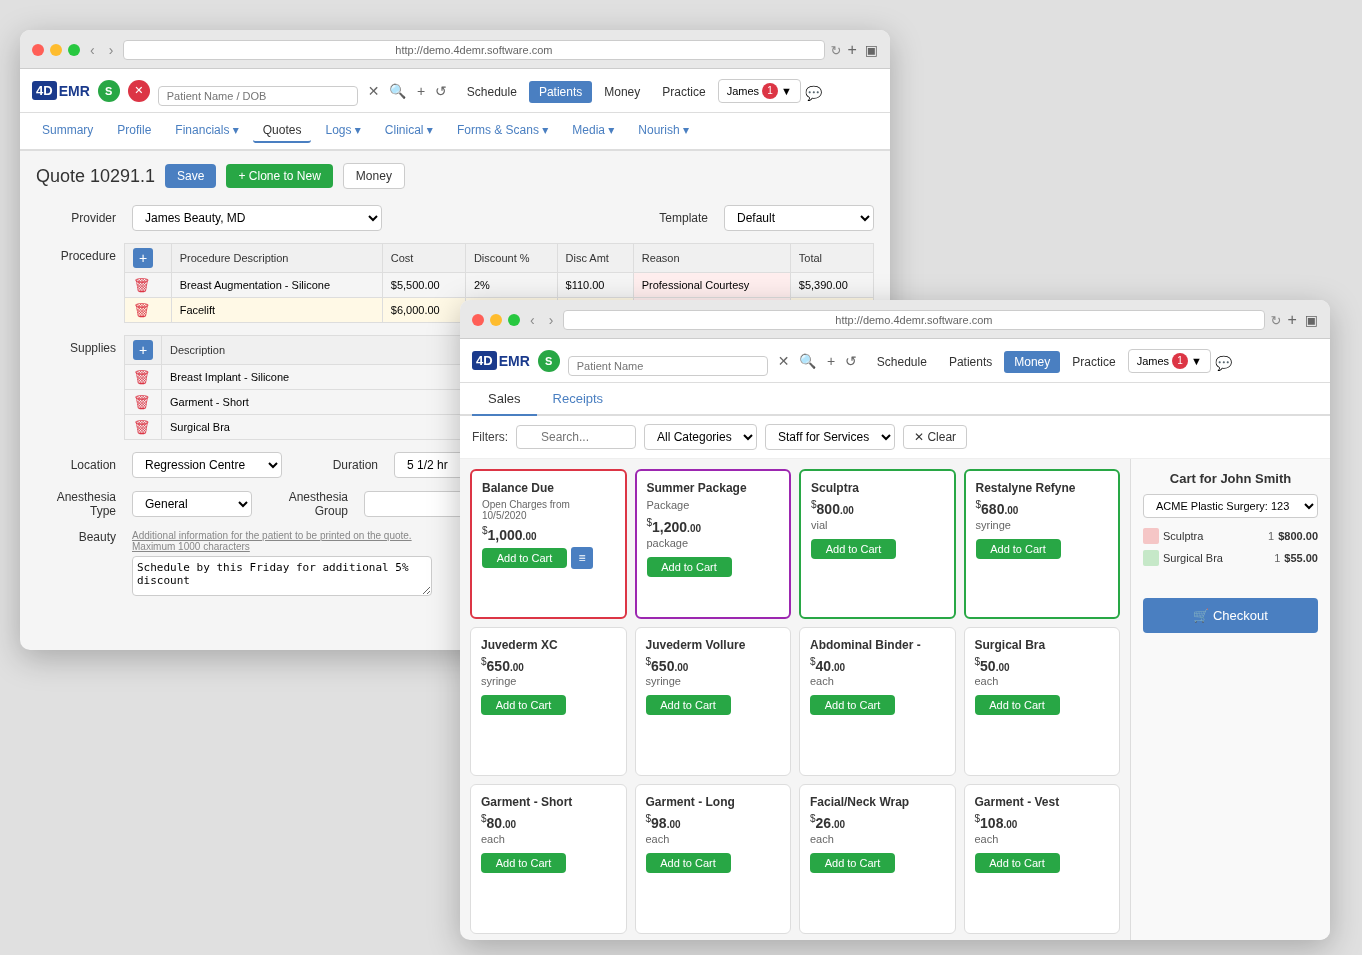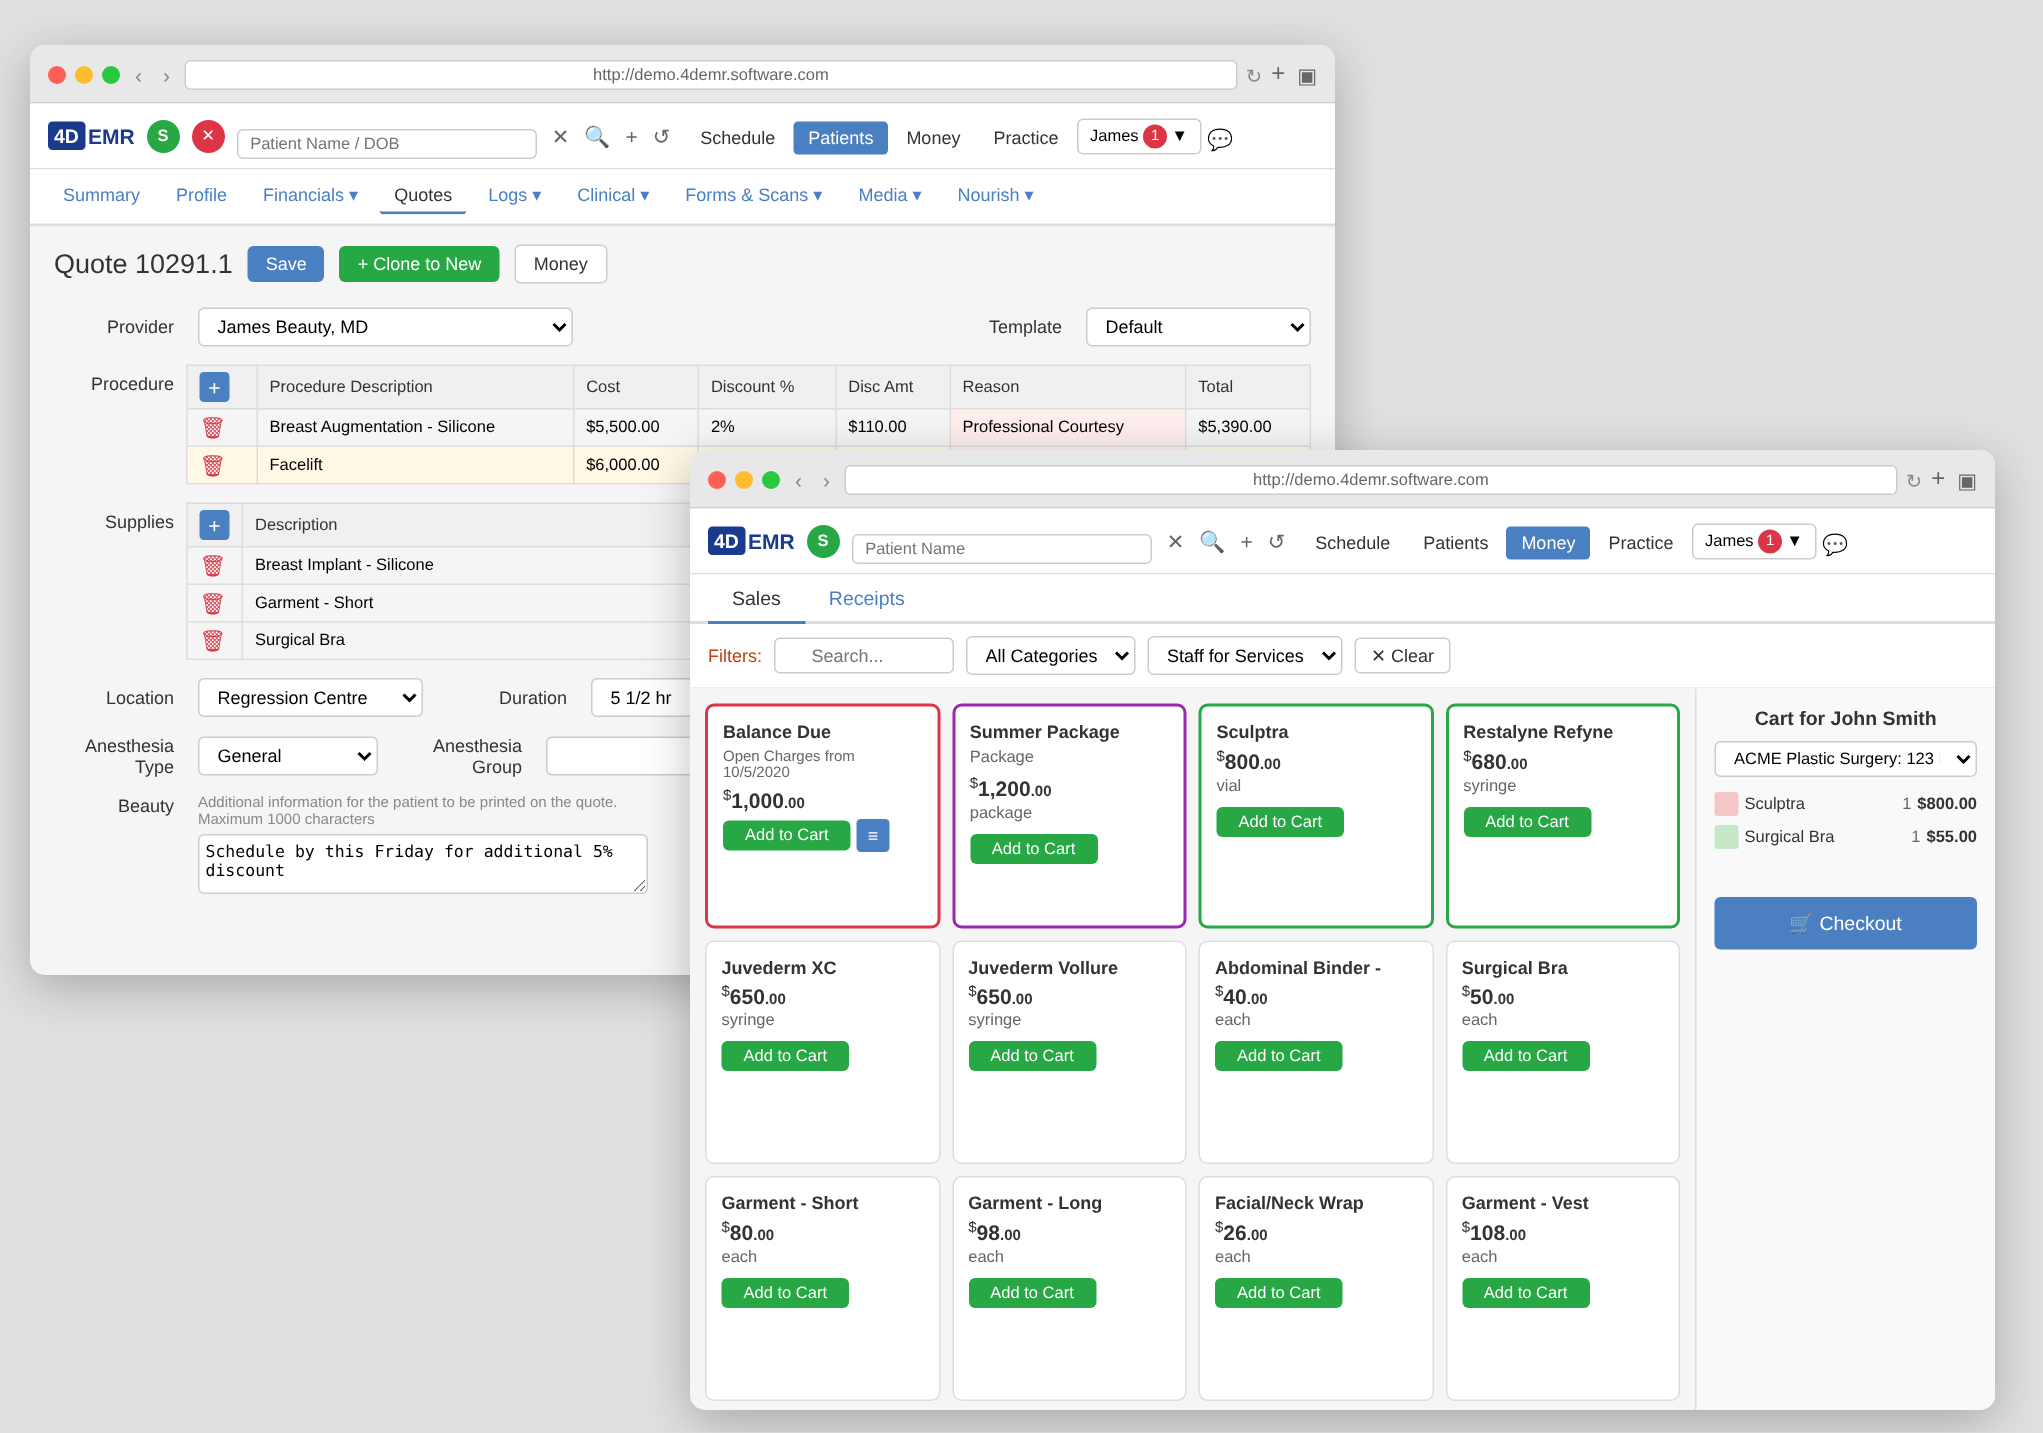--- a/index.html
+++ b/index.html
@@ -390,21 +390,21 @@
       display: flex;
       align-items: center;
       gap: 8px;
       padding: 8px 12px;
       background: white;
       border-bottom: 1px solid #eee;
     }
 
     .filter-label {
       font-size: 12px;
-      color: #c2410c;
+      color: #404040;
     }
 
     .filter-input {
       border: 1px solid #ccc;
       border-radius: 4px;
       padding: 4px 24px;
       font-size: 12px;
       width: 120px;
     }
 
@@ -619,20 +619,21 @@
       font-size: 11px;
       resize: vertical;
       width: 300px;
       height: 50px;
     }
 
     .message-hint {
       font-size: 10px;
       color: #888;
       max-width: 300px;
+      text-decoration: underline;
     }
   </style>
 </head>
 <body>
 
 <div class="browser-window window1">
 
   <div class="browser-chrome">
     <div class="browser-dots">
       <span class="dot dot-red"></span>

